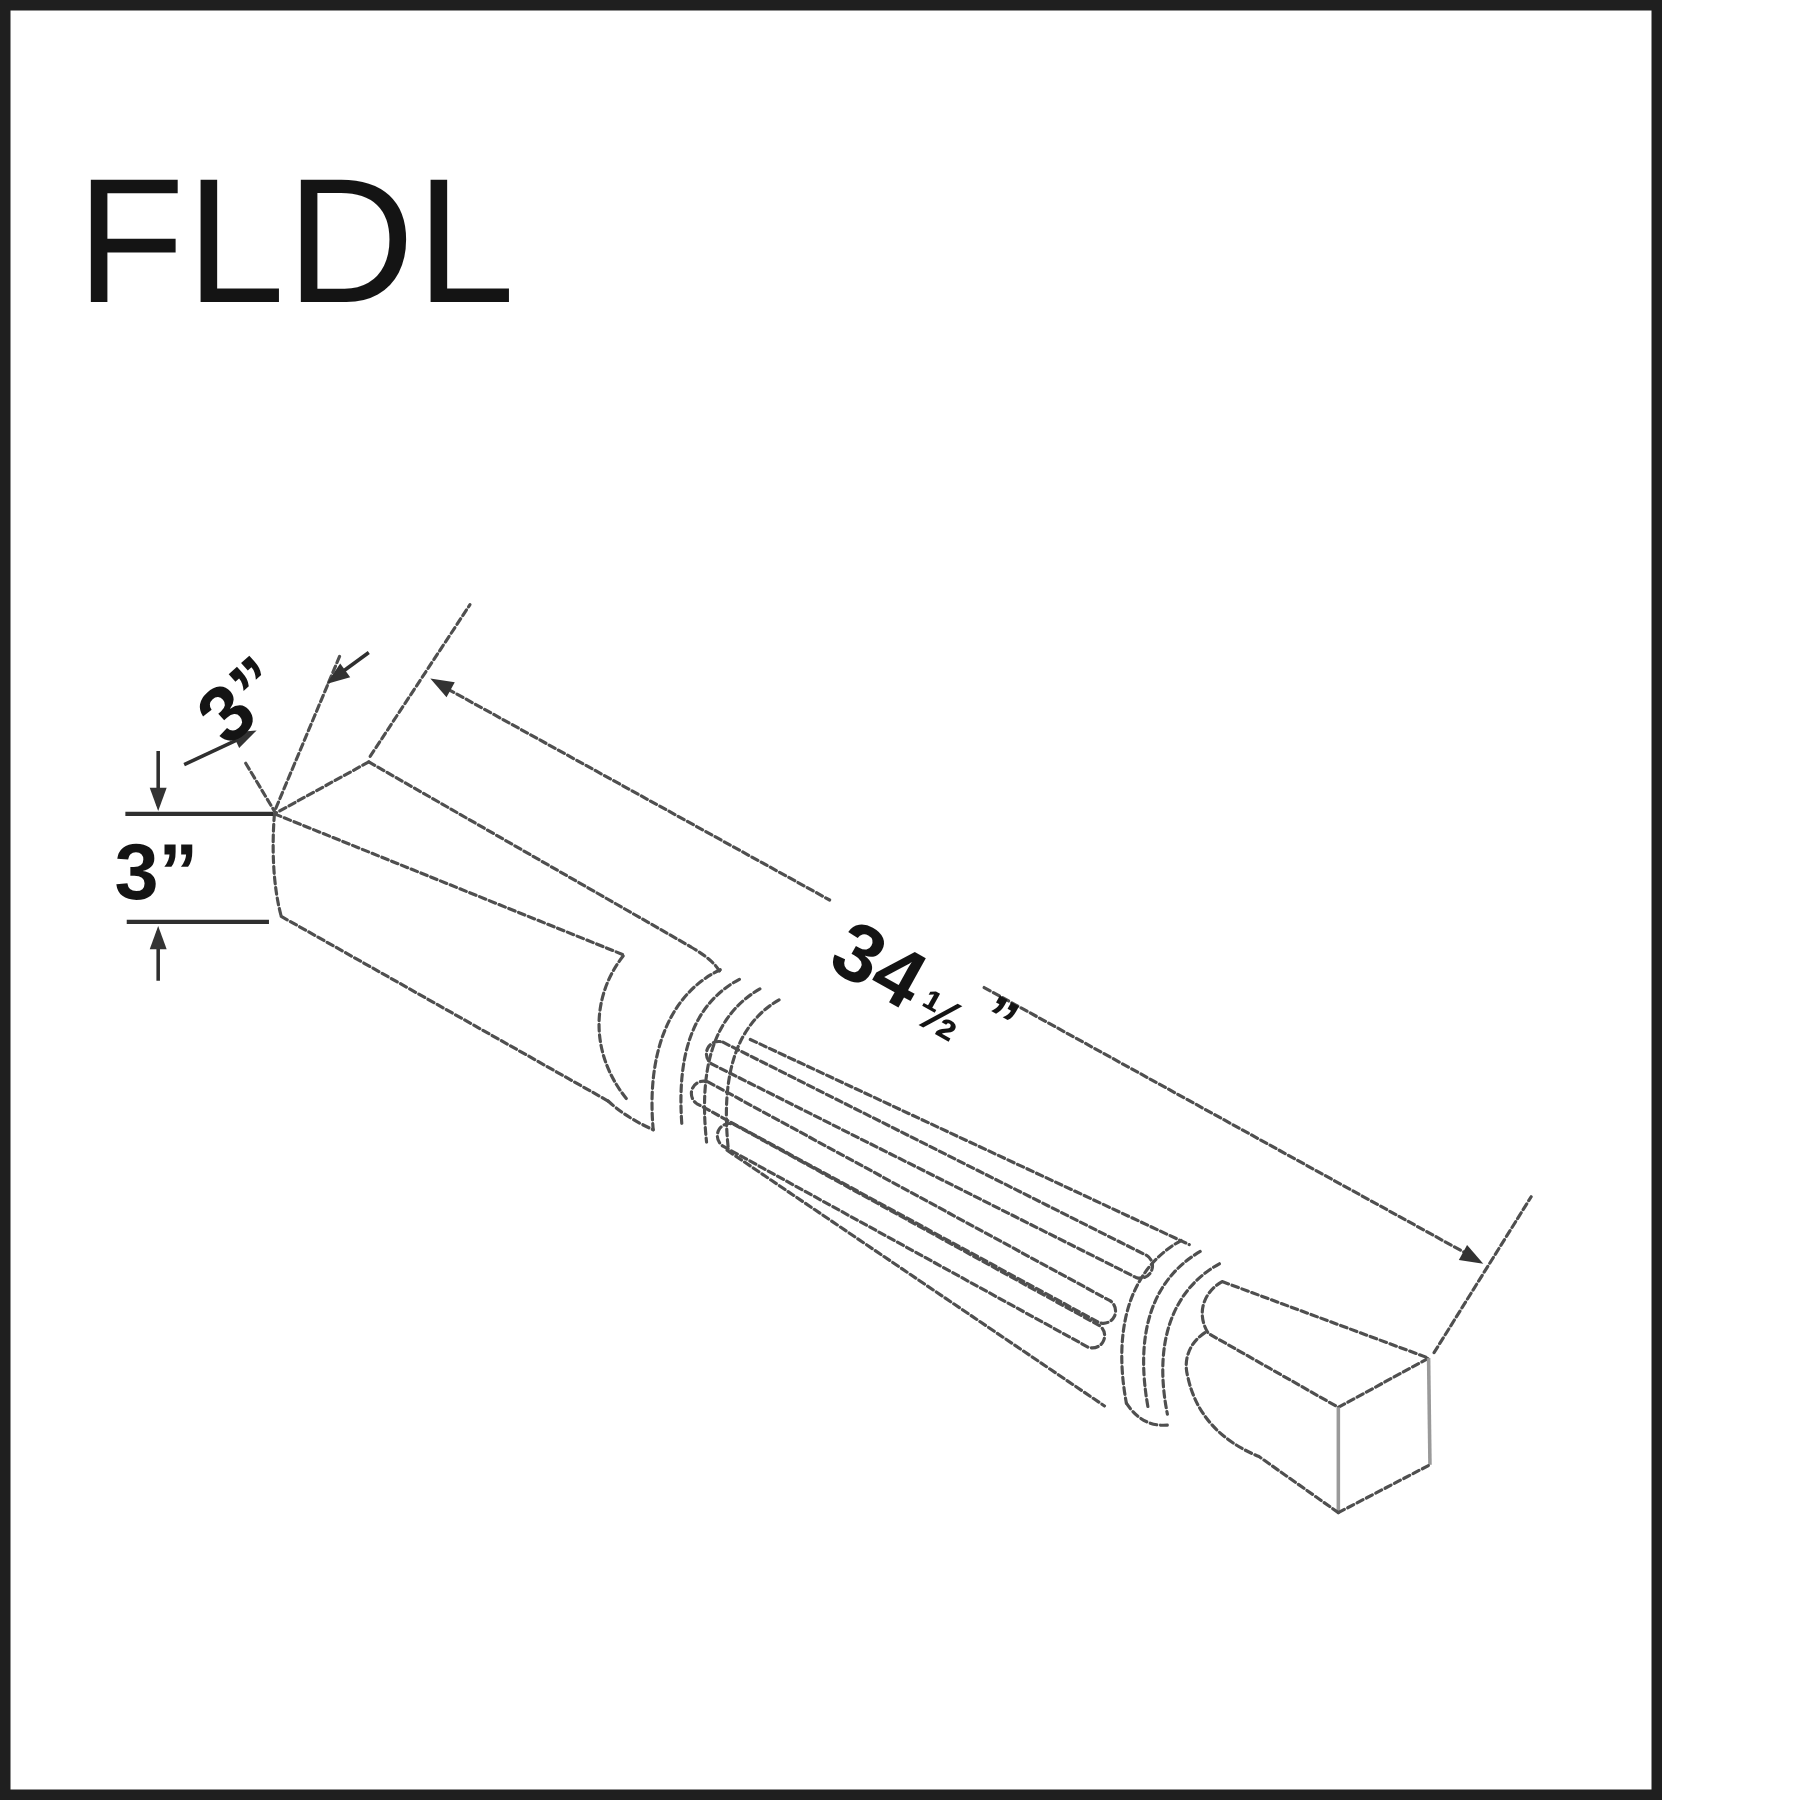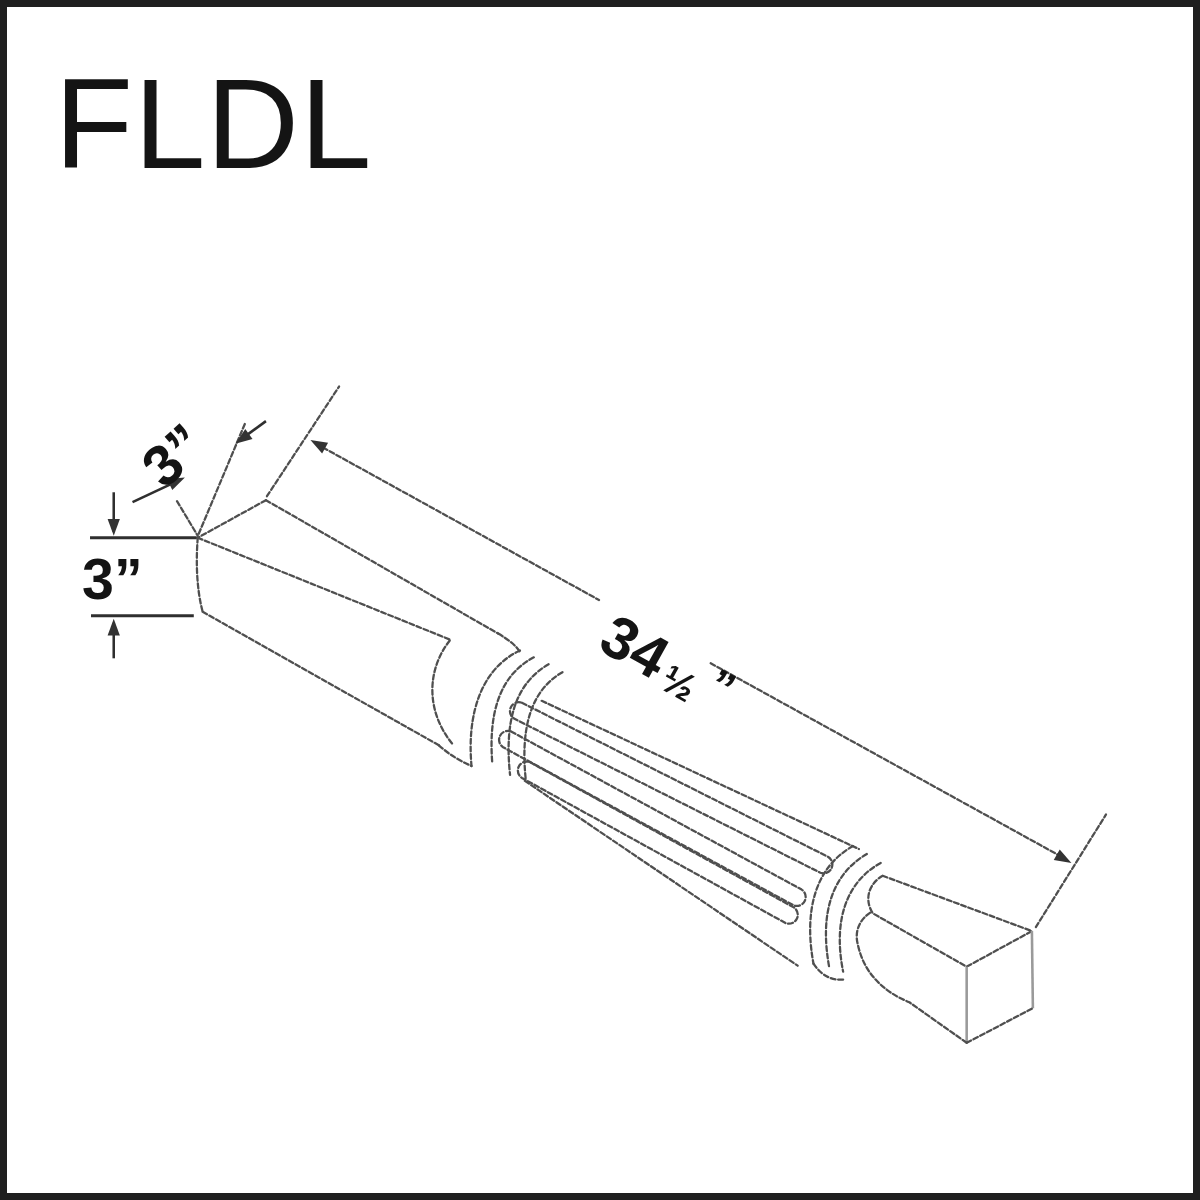--- a/index.html
+++ b/index.html
@@ -1,17 +1,17 @@
 <!DOCTYPE html>
 <html><head>
 <meta charset="utf-8">
 <style>
   html,body{margin:0;padding:0;background:#ffffff;}
   .frame{
-    width:1200px;height:1200px;box-sizing:border-box;
+    width:1108px;height:1200px;box-sizing:border-box;
     border:7px solid #1f1f1f;background:#ffffff;position:relative;
   }
   svg{display:block;width:100%;height:100%;}
   
   .sk{stroke:#4f4f4f;stroke-width:2.3;fill:none;stroke-dasharray:5 2.7;stroke-linecap:round;stroke-linejoin:round;}
   .solid{stroke:#2f2f2f;stroke-width:3;fill:none;stroke-linecap:butt;}
   .thin{stroke:#2f2f2f;stroke-width:2.6;fill:none;stroke-linecap:butt;}
   .lt{stroke:#9a9a9a;stroke-width:2.6;fill:none;stroke-linecap:butt;}
   .arw{fill:#333333;stroke:none;}
   .title-text{

